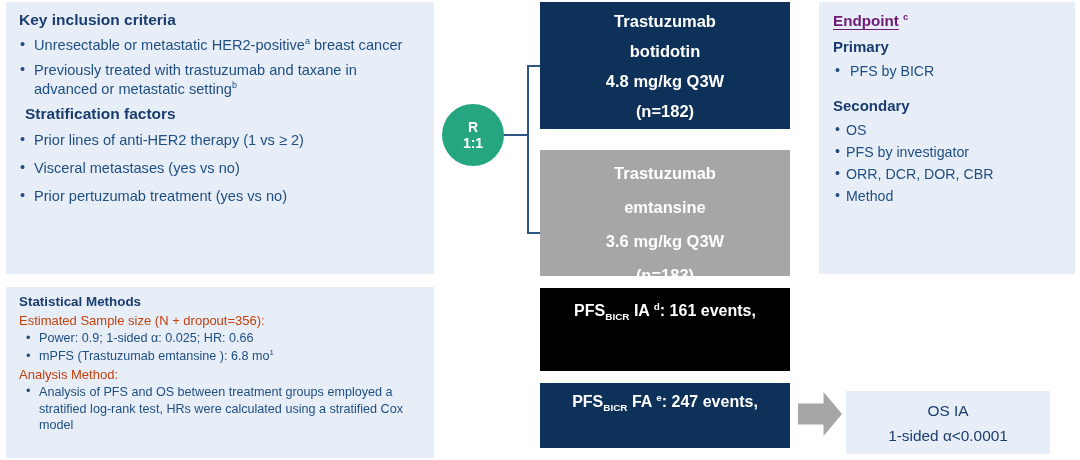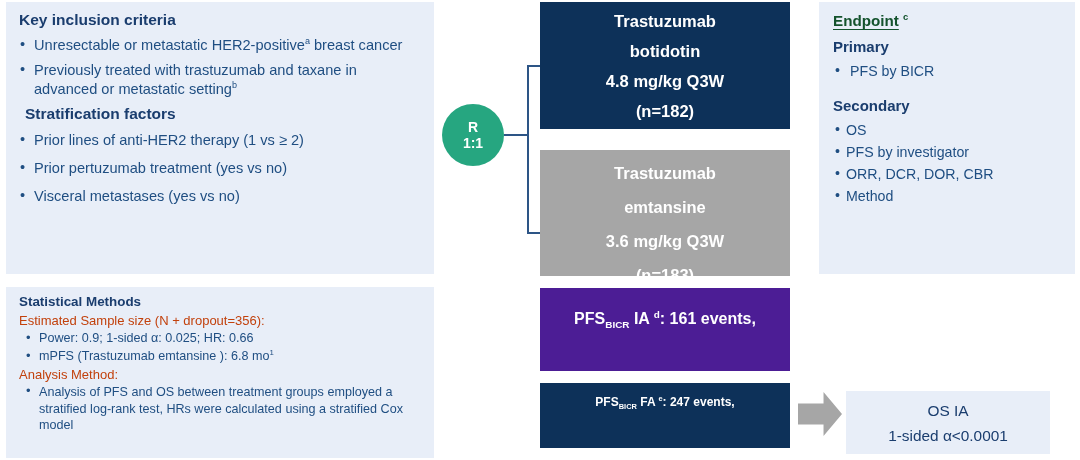--- a/index.html
+++ b/index.html
@@ -123,29 +123,29 @@
   }
   #arm-ctrl {
     left: 540px; top: 150px; width: 250px; height: 126px;
     background: #a6a6a6;
     font-size: 16.5px;
     line-height: 34px;
     padding-top: 6px;
   }
   #pfs-ia {
     left: 540px; top: 288px; width: 250px; height: 83px;
-    background: #4c1d95;
+    background: #000000;
     font-size: 16px;
     line-height: 30px;
-    padding-top: 16px;
+    padding-top: 8px;
   }
   #pfs-fa {
     left: 540px; top: 383px; width: 250px; height: 65px;
     background: #0d3159;
-    font-size: 12px;
+    font-size: 16px;
     line-height: 30px;
     padding-top: 4px;
   }
   .tbox .ln { display: block; width: 100%; }
 
   
   #os-arrow {
     position: absolute;
     left: 798px; top: 391px;
     width: 44px; height: 46px;
@@ -153,21 +153,21 @@
     -webkit-clip-path: polygon(0% 27%, 58% 27%, 58% 2%, 100% 50%, 58% 98%, 58% 73%, 0% 73%);
     clip-path: polygon(0% 27%, 58% 27%, 58% 2%, 100% 50%, 58% 98%, 58% 73%, 0% 73%);
   }
 
   
   #endpoint-panel {
     left: 819px; top: 2px; width: 256px; height: 272px;
     padding: 10px 10px 0 14px;
   }
   #endpoint-panel .ep-title {
-    font-size: 15.2px; font-weight: bold; color: #14532d;
+    font-size: 15.2px; font-weight: bold; color: #701a75;
     display: inline-block; margin: 0 0 9px 0;
   }
   #endpoint-panel .ep-title .uline {
     text-decoration: underline;
     text-underline-offset: 3px;
   }
   #endpoint-panel .sub { font-size: 15px; font-weight: bold; margin: 0 0 6px 0; }
   #endpoint-panel .sub.sec { margin-top: 16px; }
   #endpoint-panel ul.blist li { font-size: 14.2px; line-height: 20px; margin-bottom: 2px; padding-left: 13px; }
   #endpoint-panel ul.prim li { padding-left: 17px; }
@@ -186,22 +186,22 @@
 
 <div class="panel" id="incl-panel">
   <div class="title hdr">Key inclusion criteria</div>
   <ul class="blist">
     <li><span>Unresectable or metastatic HER2-positive</span><sup>a</sup><span> breast cancer</span></li>
     <li><span>Previously treated with trastuzumab and taxane in advanced or metastatic setting</span><sup>b</sup></li>
   </ul>
   <div class="title2 hdr">Stratification factors</div>
   <ul class="blist strat">
     <li>Prior lines of anti-HER2 therapy (1 vs ≥ 2)</li>
+    <li>Visceral metastases (yes vs no)</li>
     <li>Prior pertuzumab treatment (yes vs no)</li>
-    <li>Visceral metastases (yes vs no)</li>
   </ul>
 </div>
 
 <div class="panel" id="stats-panel">
   <div class="title hdr">Statistical Methods</div>
   <div class="line">Estimated Sample size (N + dropout=356):</div>
   <ul class="blist indent">
     <li>Power: 0.9; 1-sided α: 0.025; HR: 0.66</li>
     <li><span>mPFS (Trastuzumab emtansine   ): 6.8 mo</span><sup>1</sup></li>
   </ul>

